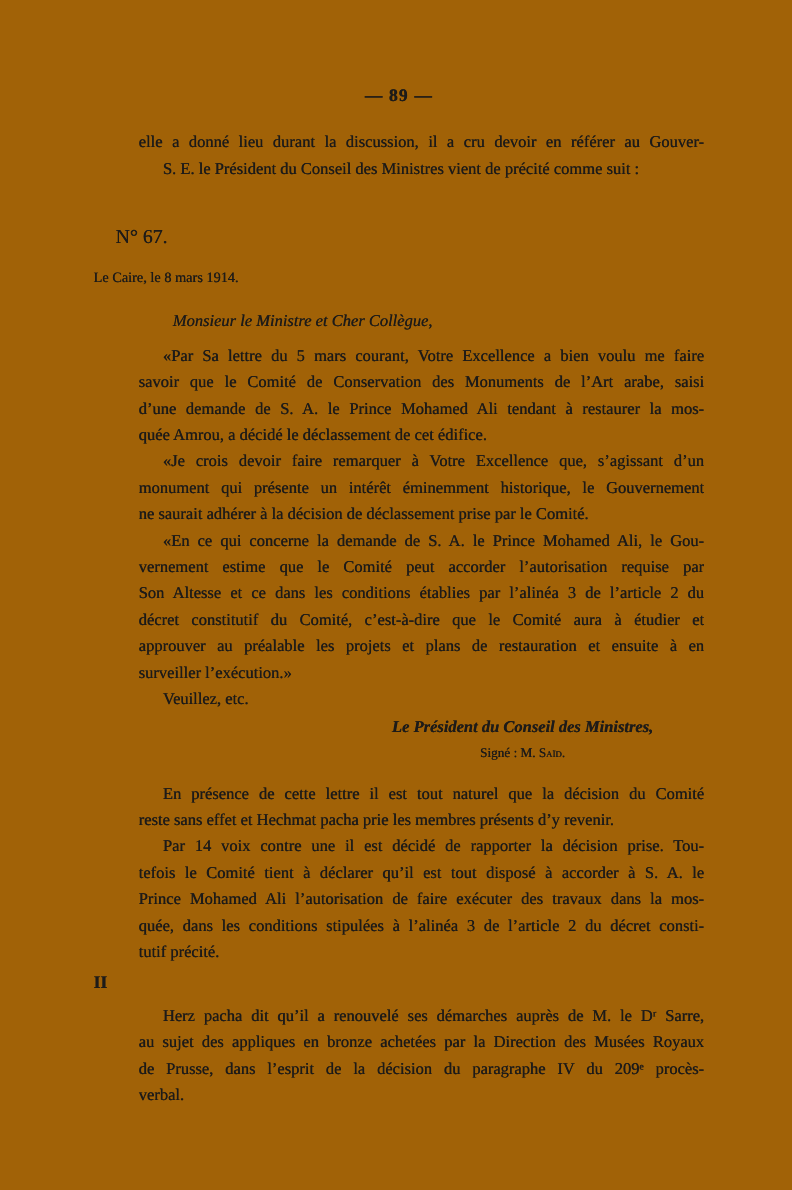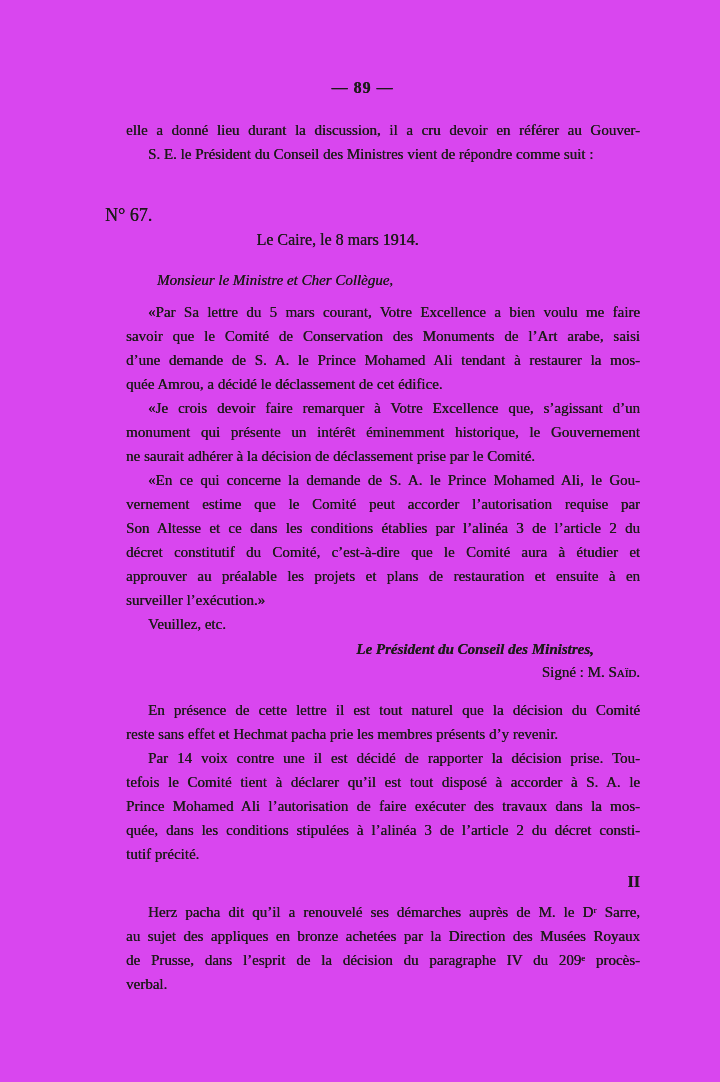--- a/index.html
+++ b/index.html
@@ -5,21 +5,21 @@
   html, body {
     margin: 0;
     padding: 0;
     background: #e9e9e6;
   }
   .page {
     position: relative;
     width: 720px;
     height: 1082px;
     margin: 0 auto;
-    background: #d946ef;
+    background: #a16207;
     color: #1d1b19;
     font-family: "Liberation Serif", "DejaVu Serif", serif;
     overflow: hidden;
     text-shadow: 0.3px 0 currentColor; 
   }
   .page-number {
     position: absolute;
     top: 79px;
     left: 85px;
     width: 555px;
@@ -47,24 +47,25 @@
   }
   .line.last { text-align-last: left; }
   .line.indent { padding-left: 22px; }
   .doc-number {
     margin-top: 36px;
     padding-left: 20px;
     font-size: 18px;
     line-height: 26px;
   }
   .dateline {
-    font-size: 16px;
+    font-size: 13px;
     line-height: 24px;
-    text-align: center;
+    text-align: left;
     padding-right: 50px;
+    margin-top: 12px;
   }
   .salutation {
     margin-top: 16px;
     margin-bottom: 8px;
     padding-left: 72px;
     font-size: 15px;
     line-height: 24px;
     font-style: italic;
   }
   .signature {
@@ -72,44 +73,43 @@
     margin: 2px 0 14px auto;
     text-align: center;
   }
   .signature .role {
     font-style: italic;
     font-weight: bold;
     font-size: 15px;
     line-height: 23px;
   }
   .signature .signed {
-    font-size: 15px;
+    font-size: 12px;
     line-height: 23px;
-    text-align: right;
   }
   .smallcaps { font-variant: small-caps; }
   .heading {
     margin: 4px 0 6px;
-    text-align: right;
+    text-align: left;
     font-size: 16px;
     font-weight: bold;
     line-height: 24px;
   }
 </style>
 </head>
 <body>
 
 <div class="page">
   <div class="page-number">— 89 —</div>
   <div class="doc-body">
       <div class="block para">
         <div class="line">elle a donné lieu durant la discussion, il a cru devoir en référer au Gouver-</div>
       </div>
       <div class="block para">
-        <div class="line indent last">S. E. le Président du Conseil des Ministres vient de répondre comme suit :</div>
+        <div class="line indent last">S. E. le Président du Conseil des Ministres vient de précité comme suit :</div>
       </div>
       <div class="doc-number">N° 67.</div>
       <div class="dateline">Le Caire, le 8 mars 1914.</div>
       <div class="salutation">Monsieur le Ministre et Cher Collègue,</div>
       <div class="block para">
         <div class="line indent">«Par Sa lettre du 5 mars courant, Votre Excellence a bien voulu me faire</div>
         <div class="line">savoir que le Comité de Conservation des Monuments de l’Art arabe, saisi</div>
         <div class="line">d’une demande de S. A. le Prince Mohamed Ali tendant à restaurer la mos-</div>
         <div class="line last">quée Amrou, a décidé le déclassement de cet édifice.</div>
       </div>

